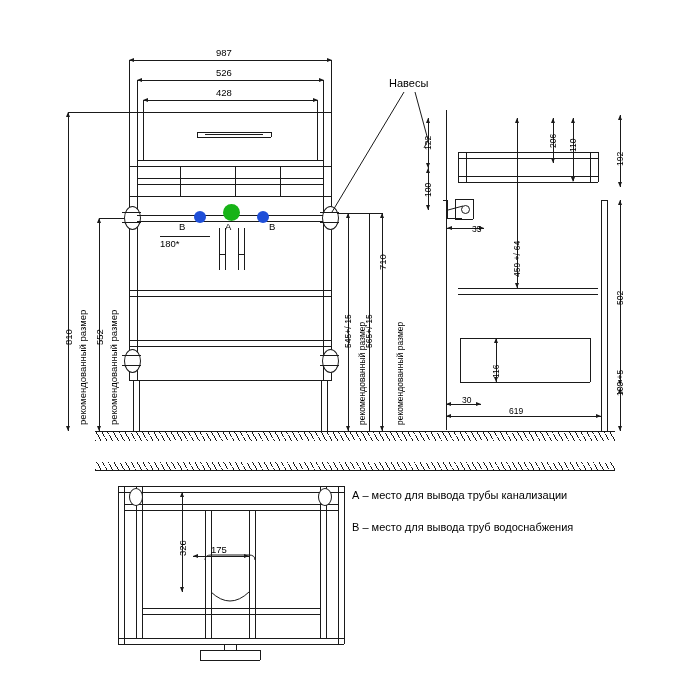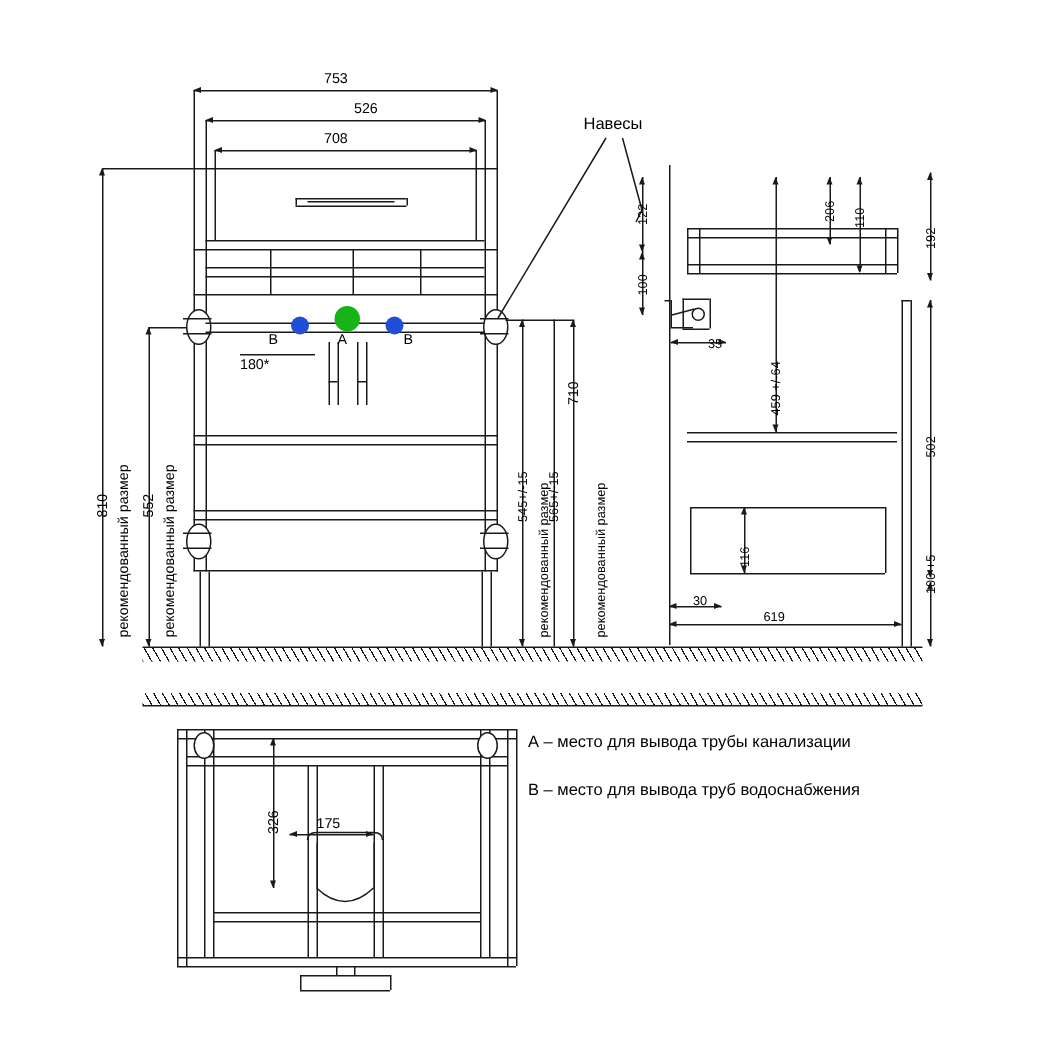--- a/index.html
+++ b/index.html
@@ -87,35 +87,35 @@
 </head>
 <body>
 
 <div id="sheet">
 
   <div class="ln h" style="left:129px; top:60px; width:203px;"></div>
   <div class="arrowL" style="left:129px; top:57.5px;"></div>
   <div class="arrowR" style="left:327px; top:57.5px;"></div>
   <div class="ln v" style="left:129px; top:60px; height:52px;"></div>
   <div class="ln v" style="left:331px; top:60px; height:52px;"></div>
-  <div class="lbl" style="left:216px; top:48px;">753</div>
+  <div class="lbl" style="left:216px; top:48px;">987</div>
 
   <div class="ln h" style="left:137px; top:80px; width:187px;"></div>
   <div class="arrowL" style="left:137px; top:77.5px;"></div>
   <div class="arrowR" style="left:319px; top:77.5px;"></div>
   <div class="ln v" style="left:137px; top:80px; height:32px;"></div>
   <div class="ln v" style="left:323px; top:80px; height:32px;"></div>
-  <div class="lbl" style="left:216px; top:68px;margin-left:20px;">526</div>
+  <div class="lbl" style="left:216px; top:68px;">526</div>
 
   <div class="ln h" style="left:143px; top:100px; width:175px;"></div>
   <div class="arrowL" style="left:143px; top:97.5px;"></div>
   <div class="arrowR" style="left:313px; top:97.5px;"></div>
   <div class="ln v" style="left:143px; top:100px; height:12px;"></div>
   <div class="ln v" style="left:317px; top:100px; height:12px;"></div>
-  <div class="lbl" style="left:216px; top:88px;">708</div>
+  <div class="lbl" style="left:216px; top:88px;">428</div>
 
   <div class="ln h" style="left:129px; top:112px; width:203px;"></div>
   <div class="ln v" style="left:129px; top:112px; height:269px;"></div>
   <div class="ln v" style="left:331px; top:112px; height:269px;"></div>
   <div class="ln h" style="left:129px; top:380px; width:203px;"></div>
 
   <div class="ln v" style="left:137px; top:112px; height:269px;"></div>
   <div class="ln v" style="left:323px; top:112px; height:269px;"></div>
   <div class="ln v" style="left:143px; top:112px; height:48px;"></div>
   <div class="ln v" style="left:317px; top:112px; height:48px;"></div>

